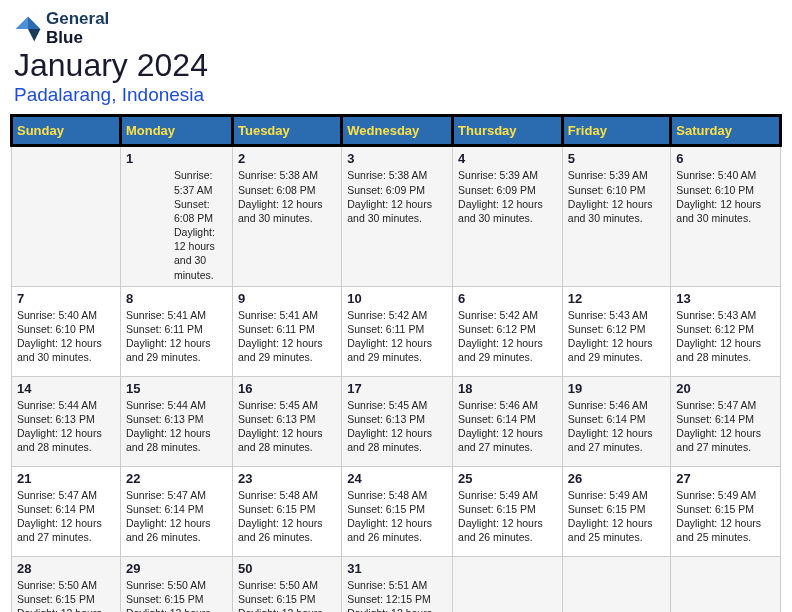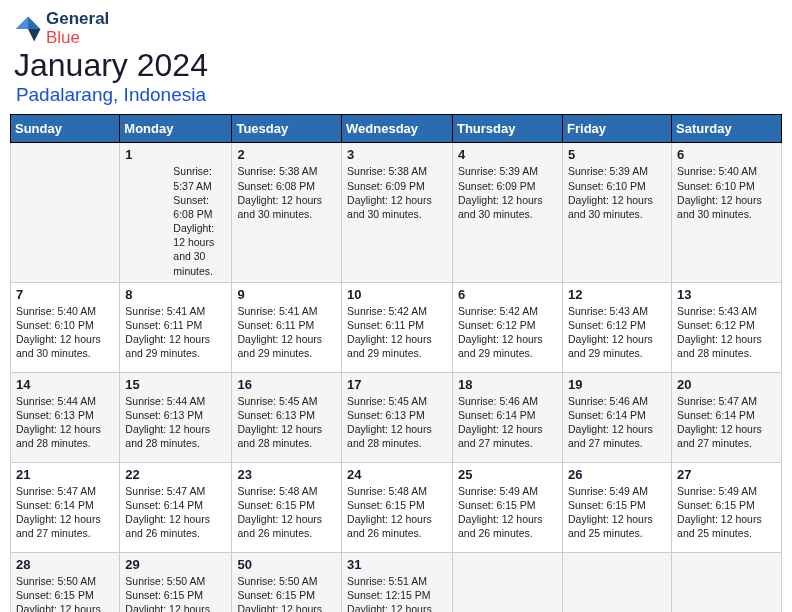--- a/index.html
+++ b/index.html
@@ -21,44 +21,44 @@
     .logo {
       display: flex;
       align-items: center;
       gap: 4px;
     }
     .logo-icon {
       width: 28px;
       height: 28px;
     }
     .title-block {
-      text-align: center;
+      text-align: left;
     }
     .month-title {
       font-size: 32px;
       font-weight: normal;
       color: #1a1a2e;
     }
     .location {
       font-size: 19px;
       color: #1d4ed8;
     }
     table {
       width: 100%;
       border-collapse: collapse;
       font-size: 11px;
     }
     thead tr th {
       background-color: #2b6cb0;
-      color: #ffffff;
+      color: #fde047;
       padding: 6px 4px;
       text-align: left;
       font-size: 13px;
       font-weight: bold;
-      border: 1px solid #000000;
+      border: 3px solid #000000;
     }
     tbody tr td {
       border: 1px solid #ccc;
       vertical-align: top;
       padding: 4px 5px;
       width: 113px;
       min-height: 80px;
       height: 90px;
     }
     tbody tr:nth-child(odd) td {
@@ -88,21 +88,21 @@
 
 <div class="header">
   <div class="logo">
     <svg class="logo-icon" viewBox="0 0 36 36">
       <polygon points="18,2 34,18 18,18" fill="#2b6cb0"></polygon>
       <polygon points="18,18 34,18 26,34" fill="#1a3a5c"></polygon>
       <polygon points="2,18 18,2 18,18" fill="#4a90d9"></polygon>
     </svg>
     <div>
       <div style="font-size:17px;font-weight:bold;color:#1a3a5c;line-height:1.1;">General</div>
-      <div style="font-size:17px;font-weight:normal;color:#ef4444;line-height:1.1;">Blue</div>
+      <div style="font-size:17px;font-weight:bold;color:#0f172a;line-height:1.1;">Blue</div>
     </div>
   </div>
   <div class="title-block">
     <div class="month-title">January 2024</div>
     <div class="location">Padalarang, Indonesia</div>
   </div>
 </div>
 
 <table>
   <thead>

